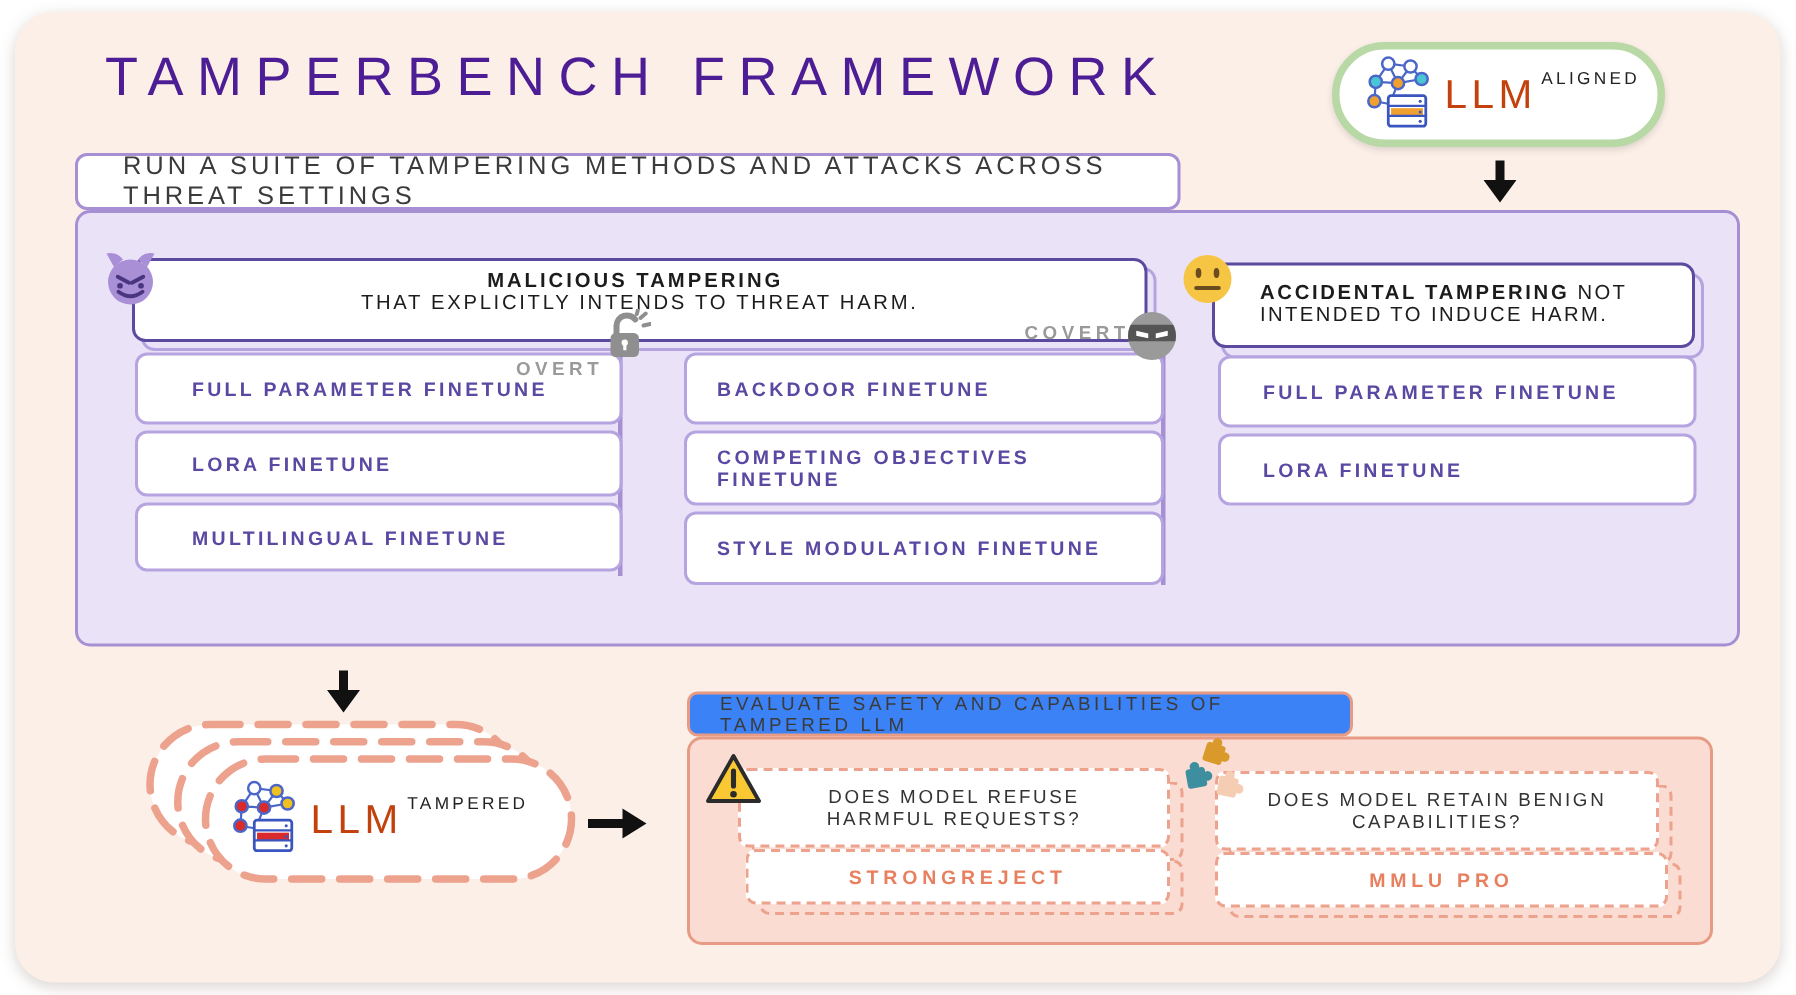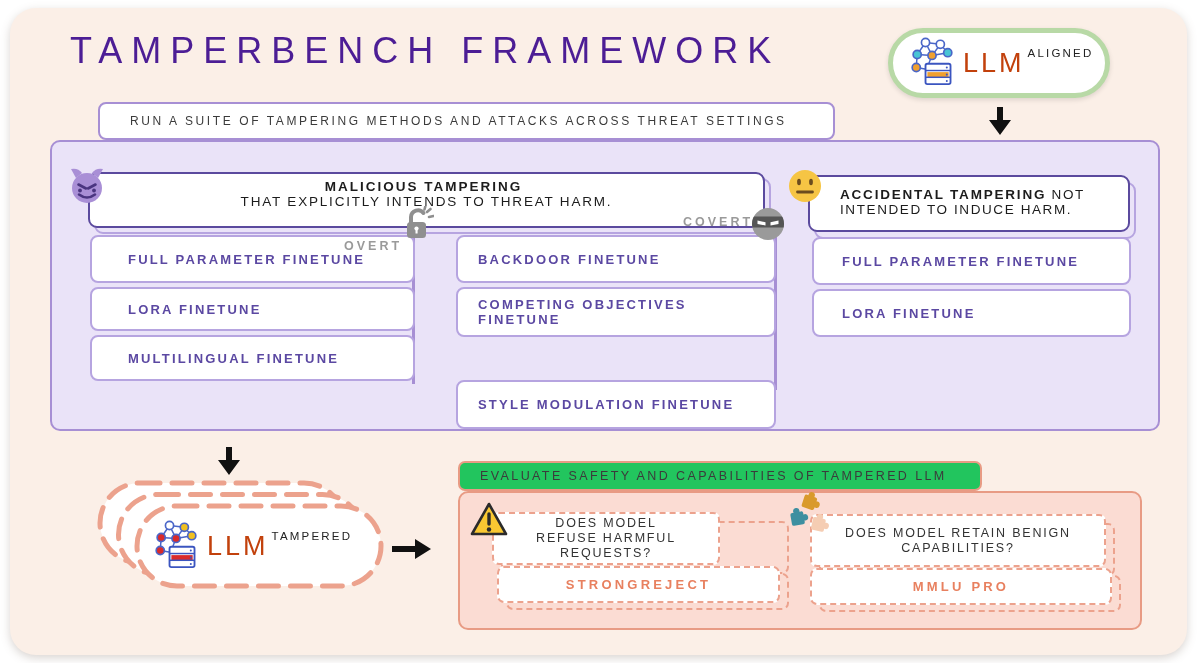--- a/index.html
+++ b/index.html
@@ -11,40 +11,40 @@
 
   
   #aligned-pill{left:888px;top:28px;width:222px;height:70px;background:#fff;border:5px solid #B8D9A6;
     border-radius:38px;display:flex;align-items:center;padding-left:16px;box-sizing:border-box;z-index:3;
     box-shadow:0 2px 5px rgba(0,0,0,.12);}
   .llm-label{font-size:27px;letter-spacing:3px;color:#c2410c;margin-left:8px;}
   .sup{font-size:11.5px;letter-spacing:2.2px;position:relative;top:-10px;margin-left:3px;color:#222;}
 
   
   .outlinebox{background:#fff;border:2px solid #A78FD4;border-radius:8px;display:flex;align-items:center;
-    box-sizing:border-box;z-index:3;font-size:12px;letter-spacing:2.6px;color:#3B3B3B;margin-left:48px;}
+    box-sizing:border-box;z-index:3;font-size:17px;letter-spacing:2.6px;color:#3B3B3B;}
   #purple-panel{left:50px;top:140px;width:1110px;height:291px;background:#EAE3F8;border:2.5px solid #A78FD4;
     border-radius:10px;box-sizing:border-box;z-index:1;}
   .hdrbox{background:#fff;border:2.5px solid #5B4A9E;border-radius:9px;box-sizing:border-box;z-index:3;}
   .backcard{border:2px solid #B6A4E0;border-radius:9px;box-sizing:border-box;z-index:2;}
   .ft{background:#fff;border:2px solid #B6A4E0;border-radius:8px;display:flex;align-items:center;
     box-sizing:border-box;z-index:3;font-weight:bold;font-size:13px;letter-spacing:2.2px;color:#5B48A2;}
   .divider{width:3px;background:#A78FD4;z-index:2;}
   .graytag{font-weight:bold;font-size:12.5px;letter-spacing:3px;color:#9A9A9A;z-index:4;}
   .icon{z-index:4;}
 
   #malicious-header{left:88px;top:172px;width:677px;height:56px;display:flex;align-items:center;
     justify-content:center;padding-bottom:12px;font-size:13.5px;letter-spacing:1.8px;color:#1C1C1C;flex-direction:column;}
   #malicious-header strong{letter-spacing:2px;margin-right:6px;}
   #accidental-header{left:808px;top:175px;width:322px;height:57px;padding:10px 26px 0 30px;
     font-size:13.5px;letter-spacing:1.6px;color:#1C1C1C;line-height:15px;}
   #accidental-header strong{letter-spacing:1.8px;}
 
   
-  #eval-header{left:458px;top:461px;width:524px;height:30px;background:#22c55e;border:2px solid #E89B84;
+  #eval-header{left:458px;top:461px;width:444px;height:30px;background:#3b82f6;border:2px solid #E89B84;
     border-radius:7px;display:flex;align-items:center;padding-left:20px;box-sizing:border-box;z-index:3;
     font-size:12.5px;letter-spacing:2.4px;color:#3B3B3B;}
   #salmon-panel{left:458px;top:491px;width:684px;height:139px;background:#FBDCD3;border:2px solid #E89B84;
     border-radius:10px;box-sizing:border-box;z-index:1;}
   .dashbox{background:#fff;border:2px dashed #ECA28D;border-radius:7px;display:flex;align-items:center;
     justify-content:center;text-align:center;box-sizing:border-box;z-index:3;
     font-size:12.5px;letter-spacing:1.8px;color:#333;line-height:15px;}
   .dashback{border:2px dashed #ECA28D;border-radius:7px;box-sizing:border-box;z-index:2;}
   .bench{font-weight:bold;font-size:13px;letter-spacing:3.2px;color:#E8805F;}
 
@@ -138,21 +138,21 @@
 
 <div class="abs divider" style="left:412px;top:228px;height:156px;"></div>
 <div class="abs divider" style="left:774px;top:228px;height:162px;"></div>
 
 <div class="abs ft" style="left:90px;top:235px;width:325px;height:48px;padding-left:36px;">FULL PARAMETER FINETUNE</div>
 <div class="abs ft" style="left:90px;top:287px;width:325px;height:44px;padding-left:36px;">LORA FINETUNE</div>
 <div class="abs ft" style="left:90px;top:335px;width:325px;height:46px;padding-left:36px;">MULTILINGUAL FINETUNE</div>
 
 <div class="abs ft" style="left:456px;top:235px;width:320px;height:48px;padding-left:20px;">BACKDOOR FINETUNE</div>
 <div class="abs ft" style="left:456px;top:287px;width:320px;height:50px;padding-left:20px;">COMPETING OBJECTIVES FINETUNE</div>
-<div class="abs ft" style="left:456px;top:341px;width:320px;height:49px;padding-left:20px;margin-top:39px;">STYLE MODULATION FINETUNE</div>
+<div class="abs ft" style="left:456px;top:341px;width:320px;height:49px;padding-left:20px;">STYLE MODULATION FINETUNE</div>
 
 <span class="abs icon" style="left:787px;top:168px;">
   <svg width="36" height="36" viewBox="0 0 36 36">
     <circle cx="18" cy="18" r="16" fill="#F6C544"></circle>
     <ellipse cx="12" cy="14" rx="1.9" ry="3.3" fill="#6B4C1E"></ellipse>
     <ellipse cx="24" cy="14" rx="1.9" ry="3.3" fill="#6B4C1E"></ellipse>
     <line x1="10.5" y1="24" x2="25.5" y2="24" stroke="#6B4C1E" stroke-width="2.8" stroke-linecap="round"></line>
   </svg>
 </span>
 <div class="abs backcard" style="left:814px;top:182px;width:322px;height:57px;"></div>
@@ -210,21 +210,21 @@
 <div id="salmon-panel" class="abs"></div>
 
 <span class="abs icon" style="left:469px;top:501px;">
   <svg width="40" height="38" viewBox="0 0 40 38">
     <path d="M20 3 L37 33 H3 Z" fill="#F9C832" stroke="#2B2B2B" stroke-width="2.6" stroke-linejoin="round"></path>
     <line x1="20" y1="13" x2="20" y2="23" stroke="#2B2B2B" stroke-width="3.4" stroke-linecap="round"></line>
     <circle cx="20" cy="28.5" r="2.2" fill="#2B2B2B"></circle>
   </svg>
 </span>
 <div class="abs dashback" style="left:501px;top:521px;width:288px;height:53px;"></div>
-<div class="abs dashbox" style="left:492px;top:512px;width:228px;height:53px;padding:0 30px;">DOES MODEL REFUSE HARMFUL REQUESTS?</div>
+<div class="abs dashbox" style="left:492px;top:512px;width:288px;height:53px;padding:0 30px;">DOES MODEL REFUSE HARMFUL REQUESTS?</div>
 <div class="abs dashback" style="left:506px;top:573px;width:283px;height:37px;"></div>
 <div class="abs dashbox bench" style="left:497px;top:566px;width:283px;height:37px;">STRONGREJECT</div>
 
 <span class="abs icon" style="left:789px;top:491px;">
   <svg width="46" height="46" viewBox="0 0 46 46">
     <g fill="#D99A2B" transform="rotate(18 21 11)">
         <rect x="14" y="5" width="13" height="13" rx="2"></rect>
         <circle cx="20.5" cy="4" r="3.2"></circle>
         <circle cx="28" cy="11.5" r="3.2"></circle>
       </g>

